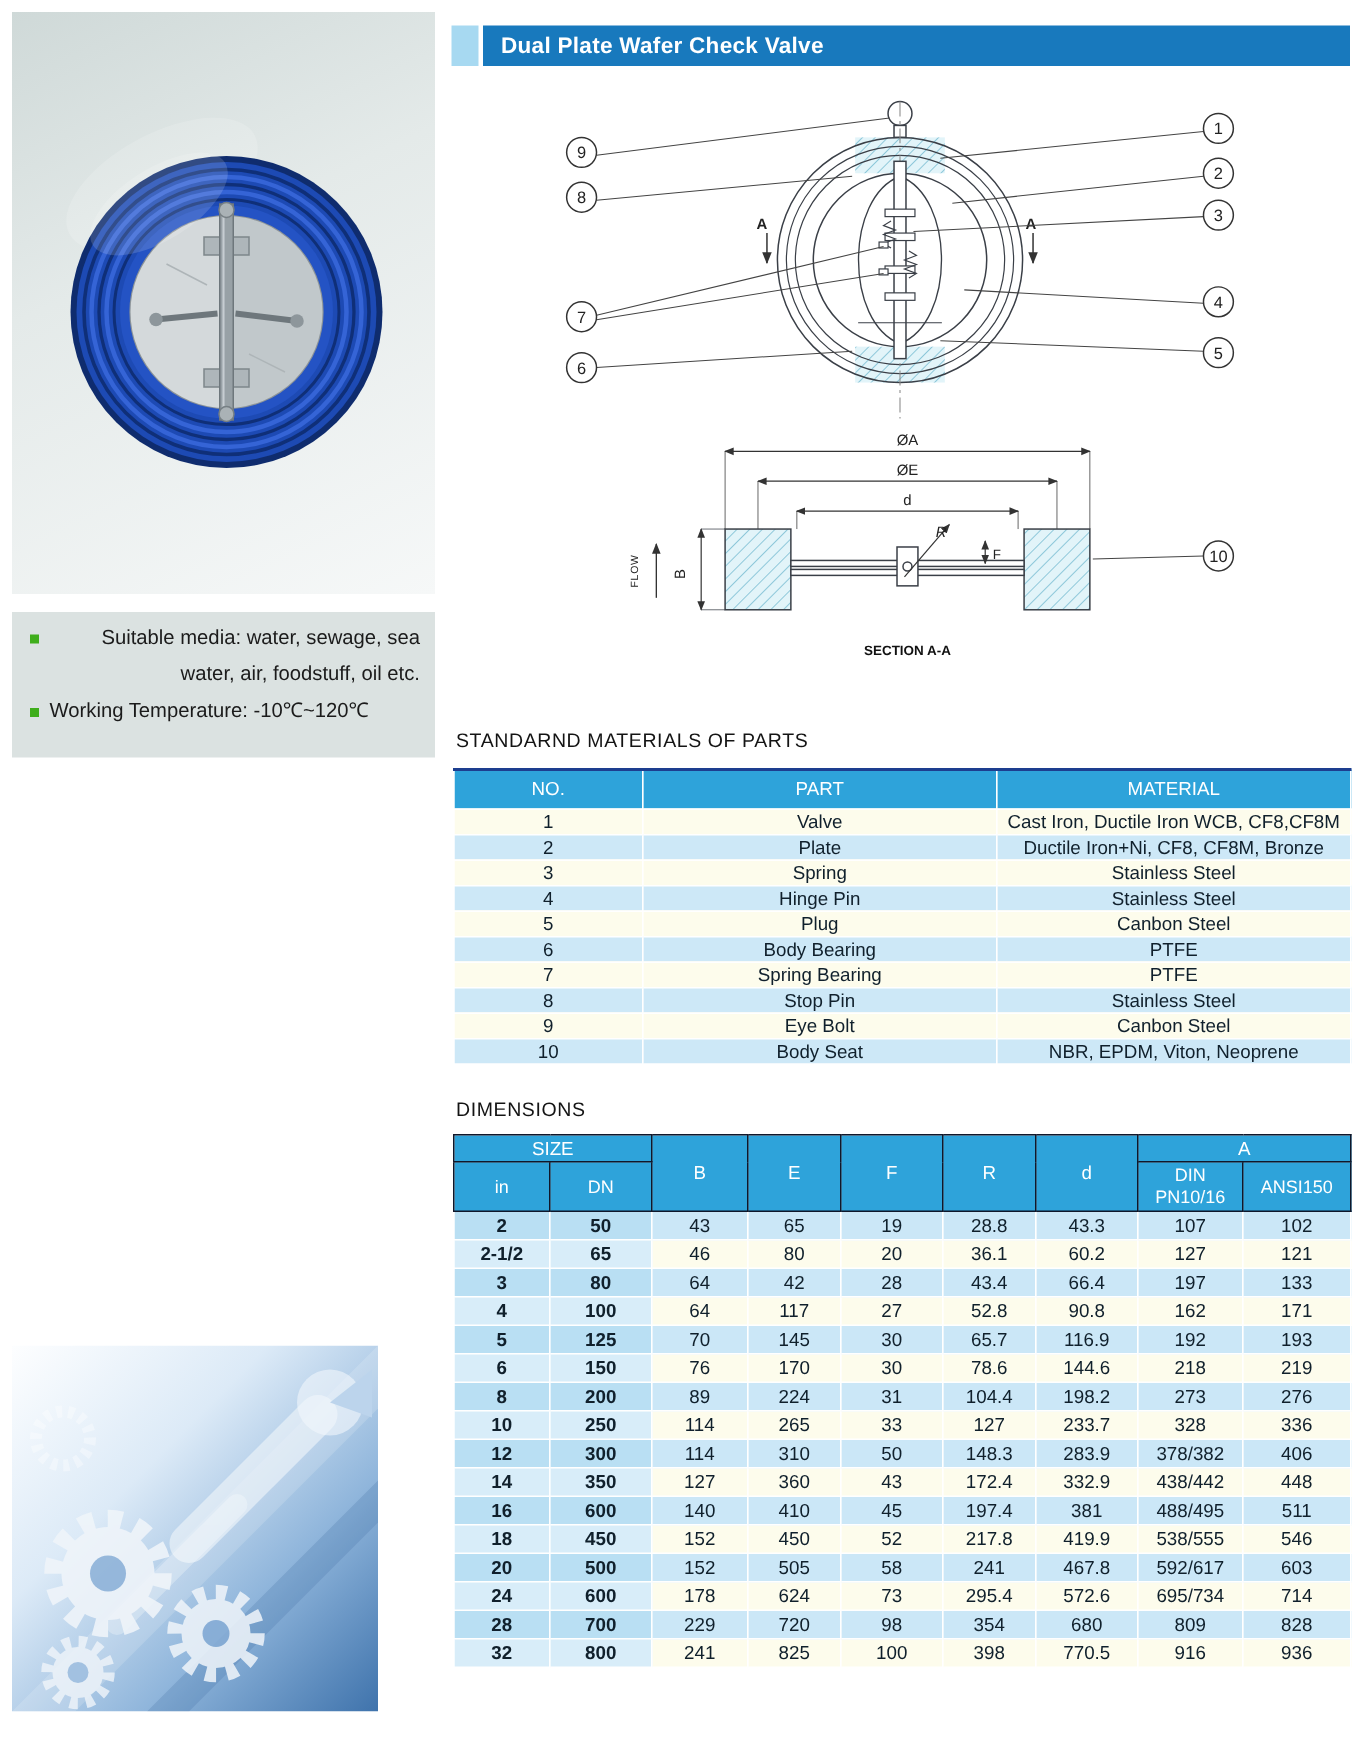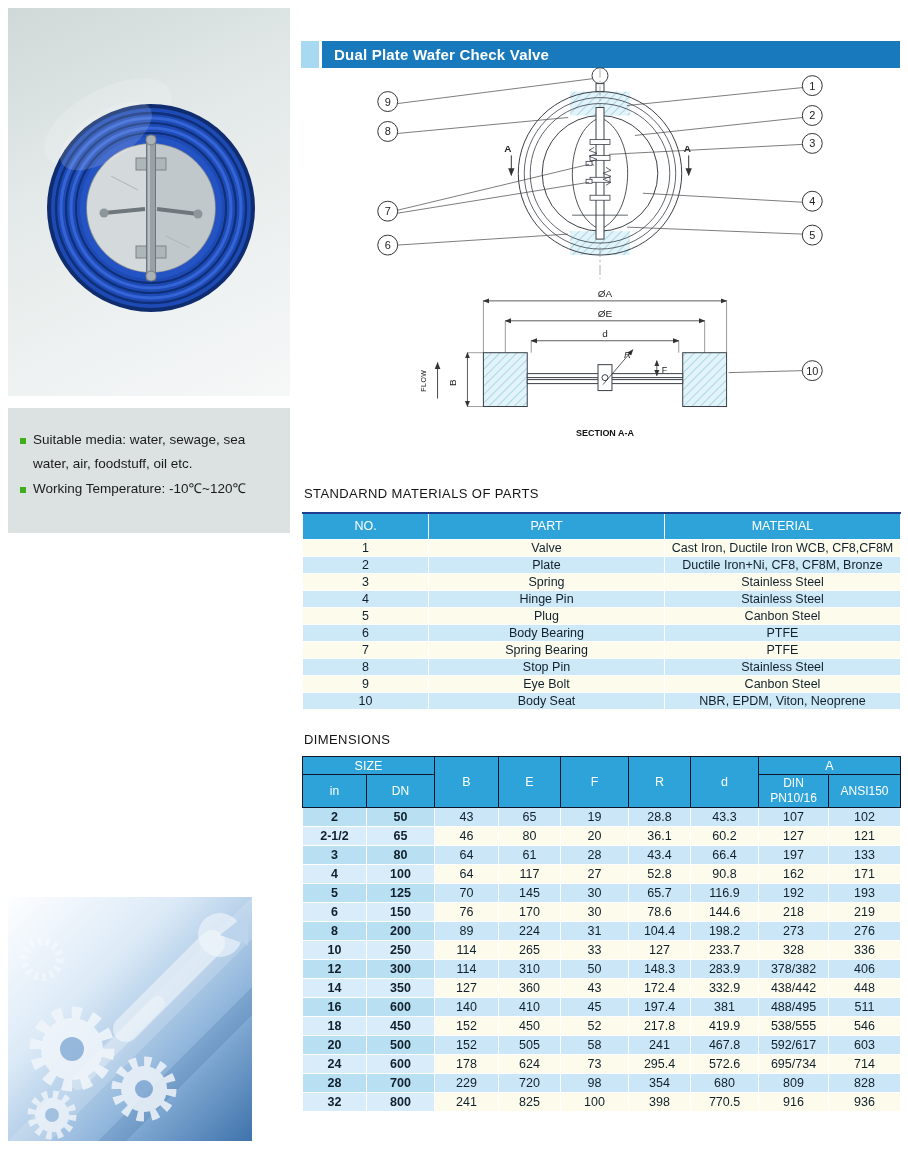--- a/index.html
+++ b/index.html
@@ -5,30 +5,30 @@
   * { margin:0; padding:0; box-sizing:border-box; }
   html,body { background:#ffffff; }
   body { font-family:"Liberation Sans", sans-serif; color:#111; }
   .page { position:relative; width:908px; height:1163px; background:#fff; overflow:hidden; }
 
   
   .photo-panel { position:absolute; left:8px; top:8px; width:282px; height:388px;
     background:linear-gradient(155deg,#cfd9d8 0%,#e4eae9 40%,#f6f8f8 100%); }
   .photo-panel svg { display:block; width:100%; height:100%; }
 
-  .info-box { position:absolute; left:8px; top:408px; width:282px; height:125px;
-    background:#dbe2e1; padding:20px 10px 0 12px; }
+  .info-box { position:absolute; left:8px; top:408px; width:282px; height:97px;
+    background:#dbe2e1; padding:5px 10px 0 12px;text-align:right; }
   .feature-item { display:flex; align-items:flex-start; font-size:13.5px; line-height:1.8; color:#1b1b1b; }
   .bullet { flex:0 0 auto; width:6px; height:6px; background:#3fae1c; margin:10px 7px 0 0; }
 
   .gears-panel { position:absolute; left:8px; top:897px; width:244px; height:244px; }
   .gears-panel svg { display:block; width:100%; height:100%; }
 
   
-  .title-bar { position:absolute; left:301px; top:17px; width:599px; height:27px; display:flex;margin-top:24px; }
+  .title-bar { position:absolute; left:301px; top:17px; width:599px; height:27px; display:flex; }
   .title-accent { width:18px; height:27px; background:#a7d9f1; margin-right:3px; }
   .title-main { flex:1; background:#1879bd; color:#fff; display:flex; align-items:center;
     padding-left:12px; font-size:15px; font-weight:bold; letter-spacing:.2px; }
 
   
   .drawing-wrap { position:absolute; left:306px; top:52px; width:588px; height:426px; }
   .drawing-wrap svg { display:block; width:100%; height:100%; }
 
   
   .section-heading { position:absolute; left:304px; font-size:13px; color:#141414; letter-spacing:.4px; }
@@ -411,21 +411,21 @@
           <td class="cell-val">20</td>
           <td class="cell-val">36.1</td>
           <td class="cell-val">60.2</td>
           <td class="cell-val">127</td>
           <td class="cell-val">121</td>
         </tr>
         <tr class="drow-blue">
           <td class="cell-size">3</td>
           <td class="cell-size">80</td>
           <td class="cell-val">64</td>
-          <td class="cell-val">61</td>
+          <td class="cell-val">42</td>
           <td class="cell-val">28</td>
           <td class="cell-val">43.4</td>
           <td class="cell-val">66.4</td>
           <td class="cell-val">197</td>
           <td class="cell-val">133</td>
         </tr>
         <tr class="drow-cream">
           <td class="cell-size">4</td>
           <td class="cell-size">100</td>
           <td class="cell-val">64</td>

